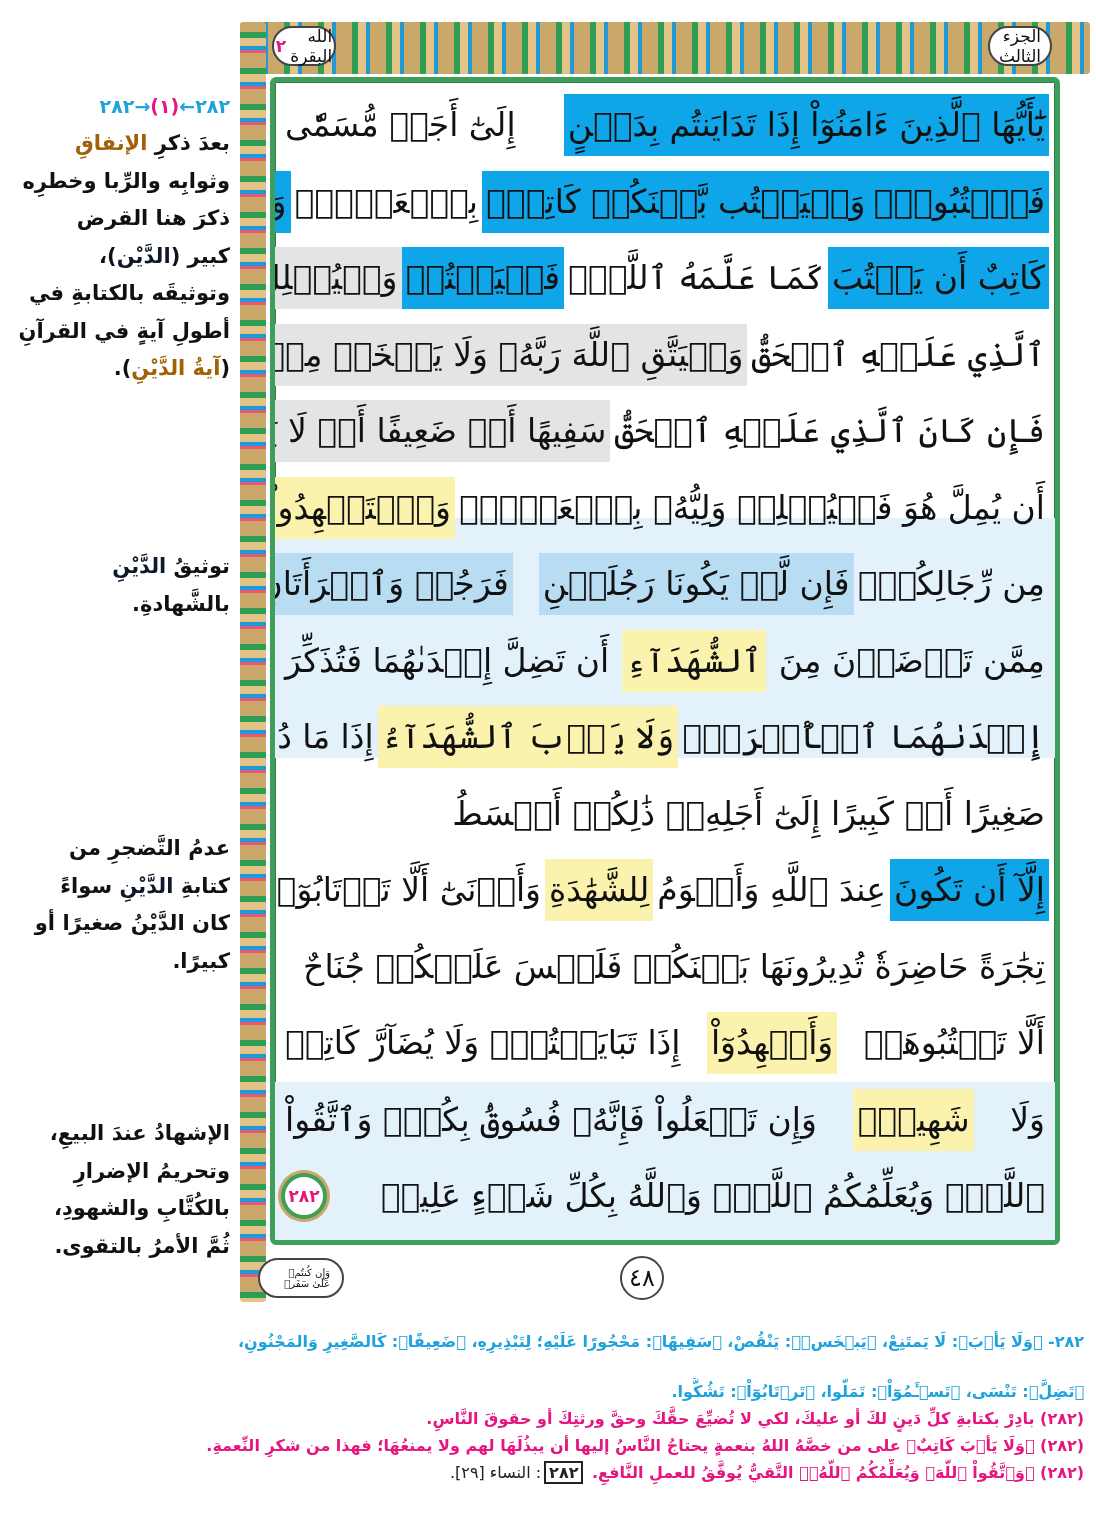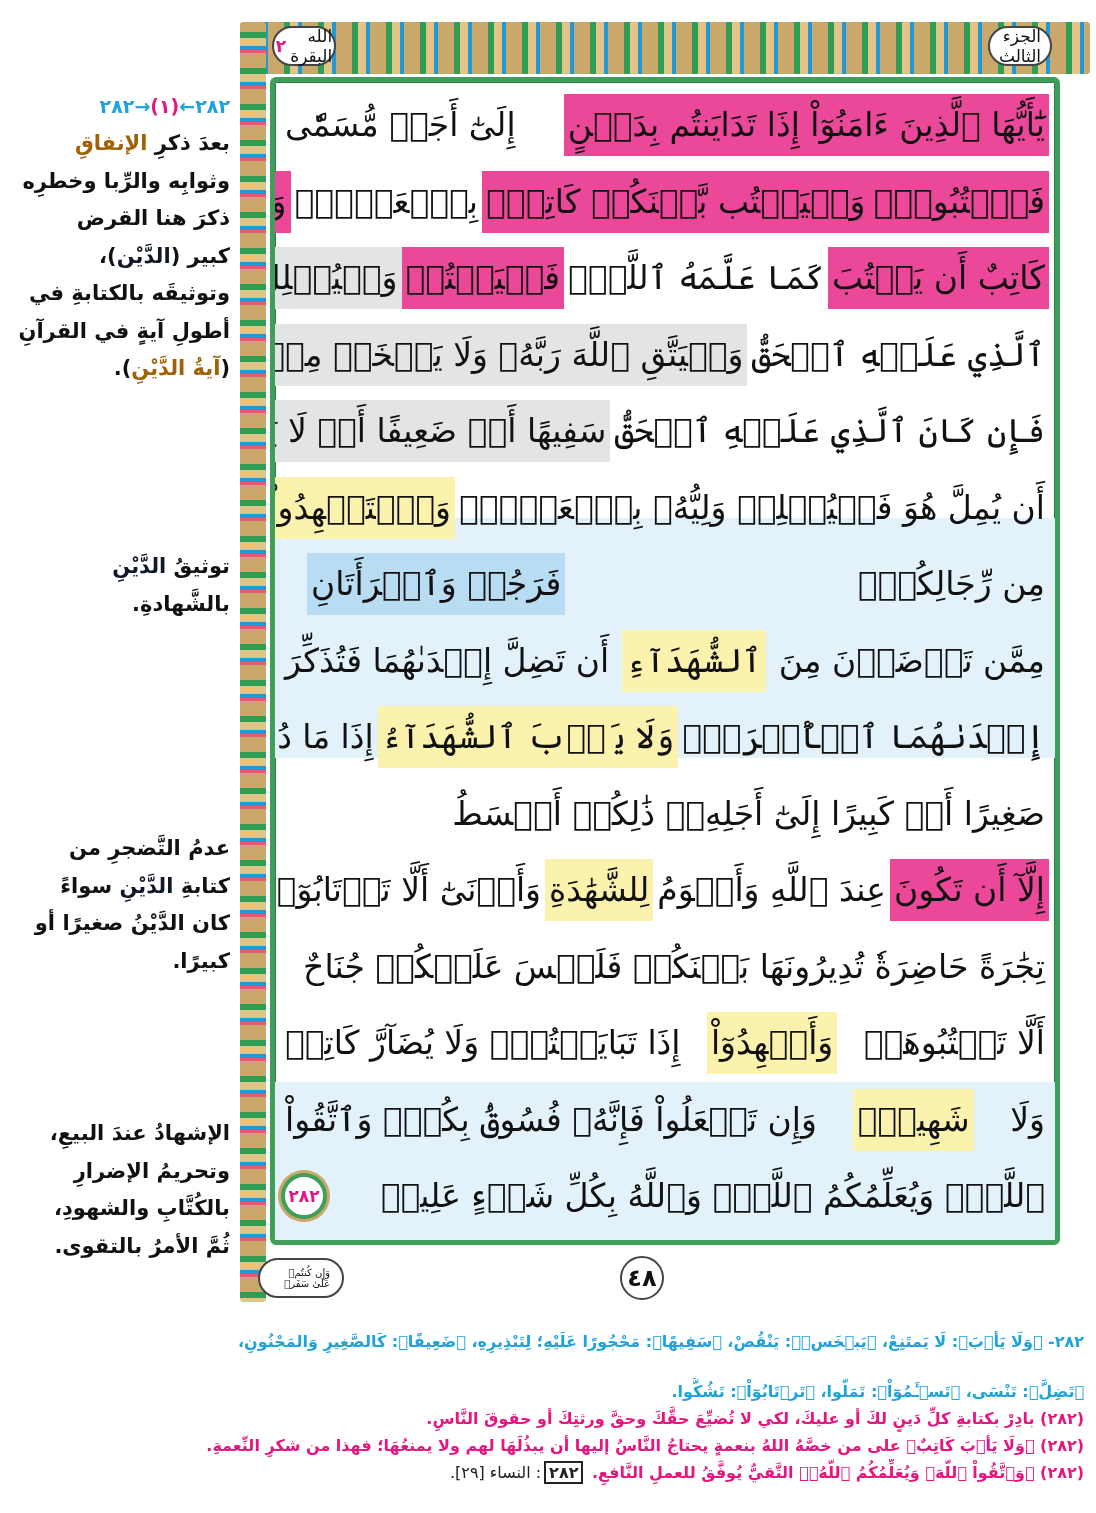--- a/index.html
+++ b/index.html
@@ -30,36 +30,36 @@
   .orn-top { position: absolute; left: 0; top: 0; width: 850px; height: 52px; }
   .orn-bot { position: absolute; left: 0; bottom: 0; width: 850px; height: 52px; }
   .orn-left { position: absolute; left: 0; top: 0; width: 26px; height: 1280px; }
   .orn-right { position: absolute; right: 0; top: 0; width: 26px; height: 1280px; }
 
   .cartouche { position: absolute; background: #fff; border: 2px solid #444; border-radius: 24px; height: 40px; display: flex; align-items: center; justify-content: center; font-size: 17px; direction: rtl; padding: 0 12px; }
   .cart-juz { right: 38px; top: 4px; width: 64px; }
   .cart-surah { left: 32px; top: 4px; width: 64px; }
   .cart-surah .num { color: #e6157f; font-weight: bold; margin-right: 4px; }
   .cart-next { left: 18px; bottom: 4px; width: 86px; font-size: 10px; }
-  .cart-page { left: 380px; bottom: 2px; width: 44px; height: 44px; font-size: 24px; font-weight: bold; }
+  .cart-page { left: 380px; bottom: 2px; width: 44px; height: 44px; font-size: 24px; font-weight: normal; }
 
   .text-panel {
     position: absolute; left: 30px; top: 55px; width: 790px; height: 1168px;
     border: 5px solid #3f9f5a; border-radius: 6px; background: #ffffff; overflow: hidden;
     box-shadow: inset 0 0 0 1px #2b7f43;
   }
   .bg-blue { position: absolute; left: 0; right: 0; background: #e3f1fb; }
 
   .verse-line {
     position: absolute; left: 6px; right: 6px; height: 62px;
     direction: rtl; display: flex; align-items: center; justify-content: space-between;
     font-family: "DejaVu Serif", serif; font-size: 33px; line-height: 62px; white-space: nowrap;
   }
   .seg { padding: 0 4px; height: 62px; display: inline-flex; align-items: center; }
-  .hl-pink { background: #ec4899; }
+  .hl-pink { background: #0ea5e9; }
   .hl-yellow { background: #fbf2ae; }
   .hl-blue { background: #b8dcf2; margin-left: 26px; }
   .hl-gray { background: #e3e4e6; }
 
   .ayah-marker { display: inline-flex; align-items: center; justify-content: center; width: 46px; height: 46px; border-radius: 50%;
     border: 4px solid #3f9f5a; box-shadow: 0 0 0 3px #c9a86a; background: #fff; color: #e6157f; font-size: 17px; font-weight: bold; font-family: "DejaVu Sans", sans-serif; margin-right: 4px; }
 
   
   .footnotes { position: absolute; left: 0; top: 1305px; width: 1096px; direction: rtl; padding: 0 12px; }
   .fn { font-size: 16px; font-weight: bold; line-height: 27px; text-align: right; white-space: nowrap; overflow: hidden; }
@@ -153,20 +153,21 @@
         <div class="verse-line" style="top: 318px;">
           <span class="seg">فَإِن كَانَ ٱلَّذِي عَلَيۡهِ ٱلۡحَقُّ</span>
           <span class="seg hl-gray">سَفِيهًا أَوۡ ضَعِيفًا أَوۡ لَا يَسۡتَطِيعُ</span>
         </div>
         <div class="verse-line" style="top: 394.5px;">
           <span class="seg">أَن يُمِلَّ هُوَ فَلۡيُمۡلِلۡ وَلِيُّهُۥ بِٱلۡعَدۡلِۚ</span>
           <span class="seg hl-yellow">وَٱسۡتَشۡهِدُواْ شَهِيدَيۡنِ</span>
         </div>
         <div class="verse-line" style="top: 471px;">
           <span class="seg">مِن رِّجَالِكُمۡۖ</span>
+          <span class="seg hl-blue">فَإِن لَّمۡ يَكُونَا رَجُلَيۡنِ</span>
           <span class="seg hl-blue">فَرَجُلٞ وَٱمۡرَأَتَانِ</span>
         </div>
         <div class="verse-line" style="top: 547.5px;">
           <span class="seg">مِمَّن تَرۡضَوۡنَ مِنَ</span>
           <span class="seg hl-yellow">ٱلشُّهَدَآءِ</span>
           <span class="seg">أَن تَضِلَّ إِحۡدَىٰهُمَا فَتُذَكِّرَ</span>
         </div>
         <div class="verse-line" style="top: 624px;">
           <span class="seg">إِحۡدَىٰهُمَا ٱلۡأُخۡرَىٰۚ</span>
           <span class="seg hl-yellow">وَلَا يَأۡبَ ٱلشُّهَدَآءُ</span>

